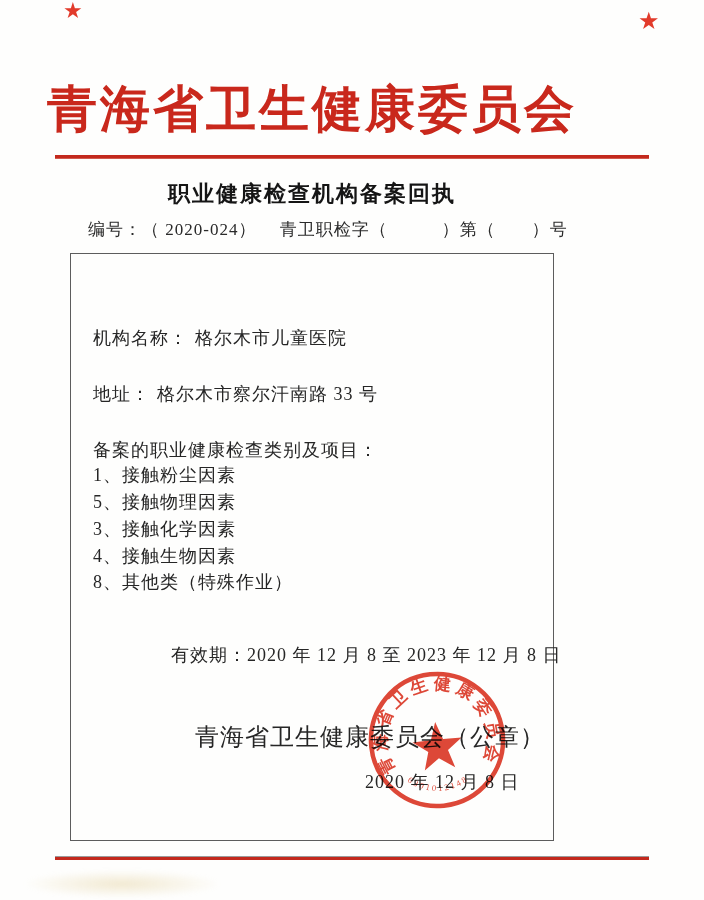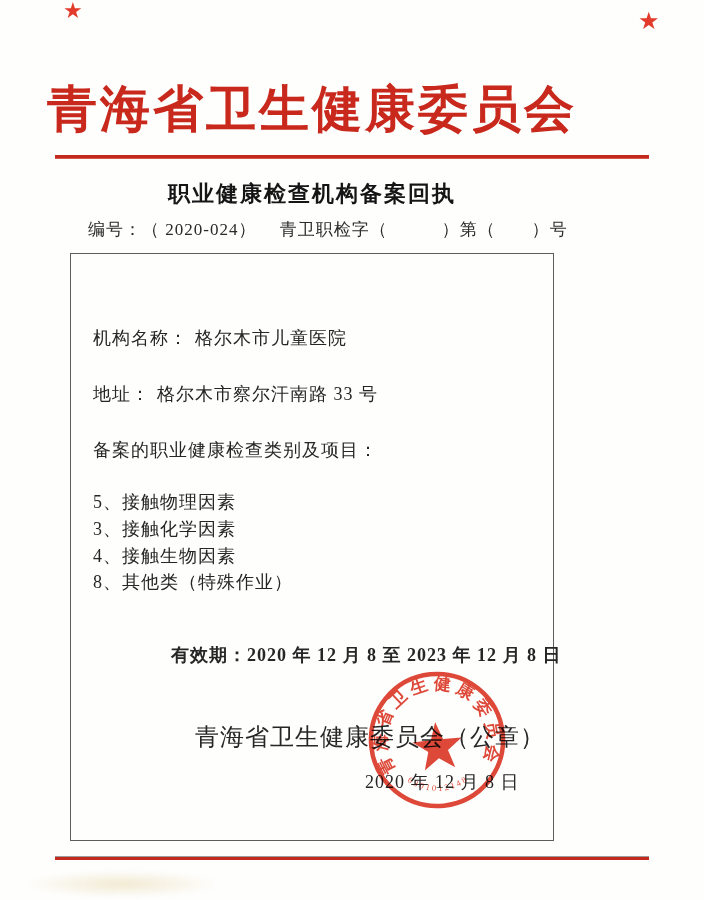--- a/index.html
+++ b/index.html
@@ -54,21 +54,21 @@
   .form-box .row { position:absolute; left:22px; font-size:18px; letter-spacing:1px; white-space:nowrap; }
   .row-org      { top:28px;margin-top:44px; }
   .row-rep      { top:78px; }
   .row-addr     { top:128px; }
   .row-cathead  { top:184px; }
   .cat-item     { position:absolute; left:22px; font-size:18px; letter-spacing:1px; white-space:nowrap; }
   .cat-0 { top:209px; } .cat-1 { top:236px; } .cat-2 { top:263px; } .cat-3 { top:290px;text-align:center; } .cat-4 { top:316px; }
   .field-value { margin-left:7px; }
   .validity-line {
     position:absolute; top:389px; left:100px;
-    font-size:18px; letter-spacing:1px; white-space:nowrap;font-weight:bold;
+    font-size:18px; letter-spacing:1px; white-space:nowrap;
   }
   .issuer-line {
     position:absolute; top:467px; right:8px;
     font-size:24px; letter-spacing:1px; white-space:nowrap;
   }
   .date-line {
     position:absolute; top:516px; left:294px;
     font-size:18px; letter-spacing:1px; white-space:nowrap;
   }
   .seal {
@@ -111,20 +111,21 @@
       <span>机构名称：</span><span class="field-value">格尔木市儿童医院</span>
     </div>
 
 
     <div class="row row-addr">
       <span>地址：</span><span class="field-value">格尔木市察尔汗南路 33 号</span>
     </div>
 
     <div class="row row-cathead">备案的职业健康检查类别及项目：</div>
 
+    <div class="cat-item cat-0">1、接触粉尘因素</div>
     <div class="cat-item cat-1">5、接触物理因素</div>
     <div class="cat-item cat-2">3、接触化学因素</div>
     <div class="cat-item cat-3">4、接触生物因素</div>
     <div class="cat-item cat-4">8、其他类（特殊作业）</div>
 
     <div class="validity-line">有效期：2020 年 12 月 8 至 2023 年 12 月 8 日</div>
 
     <div class="issuer-line">青海省卫生健康委员会（公章）</div>
 
     <div class="date-line">2020 年 12 月 8 日</div>

